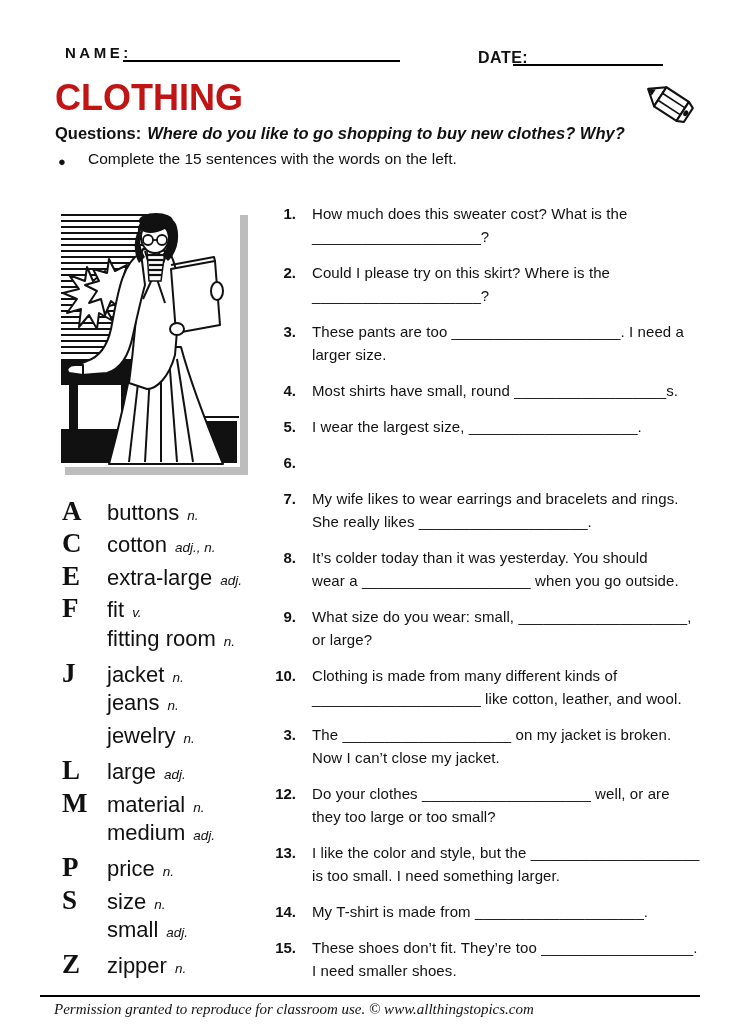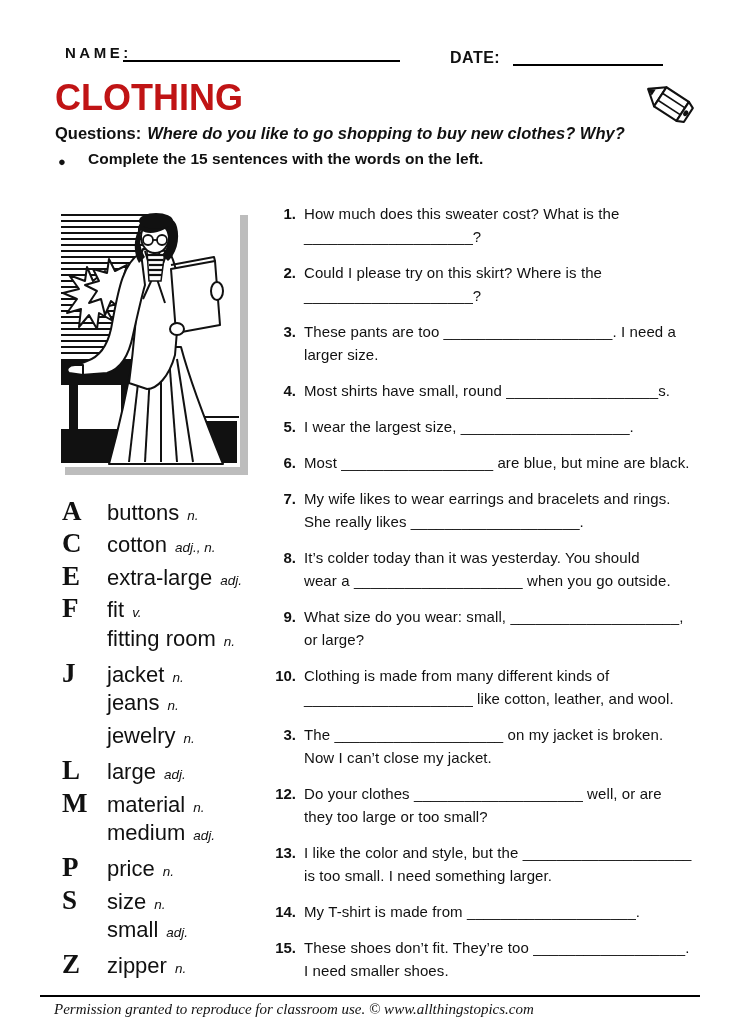--- a/index.html
+++ b/index.html
@@ -4,47 +4,47 @@
 <style>
   * { margin:0; padding:0; box-sizing:border-box; }
   html,body { background:#fff; }
   .page {
     position:relative; width:741px; height:1024px; background:#ffffff;
     font-family:"Liberation Sans", sans-serif; color:#111; overflow:hidden;
   }
   
   .name-label { position:absolute; top:44px; left:57px; font-size:15px; font-weight:bold; letter-spacing:3.5px;margin-left:8px; }
   .name-line  { position:absolute; top:42px; left:123px; width:277px; height:20px; border-bottom:2px solid #000; }
-  .date-label { position:absolute; top:49px; left:450px; font-size:16px; font-weight:bold; letter-spacing:0.5px; }
+  .date-label { position:absolute; top:49px; left:478px; font-size:16px; font-weight:bold; letter-spacing:0.5px; }
   .date-line  { position:absolute; top:46px; left:513px; width:150px; height:20px; border-bottom:2px solid #000; }
   .page-title { position:absolute; top:77px; left:55px; font-size:36px; font-weight:bold; letter-spacing:0px; color:var(--title-red,#C01415); }
   .pencil-icon{ position:absolute; top:76px; left:636px; width:64px; height:52px; }
   .questions-row { position:absolute; top:124px; left:55px; width:620px; font-size:16.5px; }
   .questions-label { font-weight:bold; }
   .questions-text { font-style:italic; font-weight:bold; margin-left:6px;text-align:center; }
   .instruction-row { position:absolute; top:150px; left:58px; width:620px; }
   .bullet-icon { position:absolute; left:0; top:5px; font-size:13px; line-height:13px; }
-  .instruction-text { display:inline-block; margin-left:30px; font-size:15.5px; font-weight:bold; }
+  .instruction-text { display:inline-block; margin-left:30px; font-size:15.5px; font-weight:normal; }
   
   .illustration {
     position:absolute; top:207px; left:57px; width:183px; height:260px;
     background:#fff; box-shadow:8px 8px 0 #bdbdbd;
   }
   .illustration svg { width:100%; height:100%; display:block; }
   
   .word-list { position:absolute; top:496px; left:62px; width:200px; }
   .word-row { display:flex; align-items:baseline; height:32.4px; }
   .word-letter { width:45px; font-family:"Liberation Serif", serif; font-weight:bold; font-size:27px; line-height:30px; }
   .word-text { font-size:22px; }
   .word-pos { font-size:13.5px; font-style:italic; margin-left:8px; }
   
   .sentences { position:absolute; top:202px; left:270px; width:445px; }
   .sentence { display:flex; margin-bottom:13px; }
   .sentence-num { width:26px; text-align:right; font-weight:bold; font-size:15px; line-height:23px; flex:none; }
-  .sentence-body { margin-left:8px; }
+  .sentence-body { margin-left:16px; }
   .sentence-line { font-size:15px; line-height:23px; white-space:nowrap; letter-spacing:0.1px; }
   
   .footer-rule { position:absolute; top:995px; left:40px; width:660px; border-top:2px solid #000; }
   .footer-text { position:absolute; top:1001px; left:54px; font-size:15px; font-style:italic;font-family:Liberation Serif, serif; }
 </style>
 </head>
 <body>
 
 <div class="page">
 
@@ -301,23 +301,20 @@
 
       <div class="sentence">
         <span class="sentence-num">5.</span>
         <span class="sentence-body">
           <div class="sentence-line">I wear the largest size, ____________________.</div>
         </span>
       </div>
 
       <div class="sentence">
         <span class="sentence-num">6.</span>
-        <span class="sentence-body">
-          <div class="sentence-line">Most __________________ are blue, but mine are black.</div>
-        </span>
       </div>
 
       <div class="sentence">
         <span class="sentence-num">7.</span>
         <span class="sentence-body">
           <div class="sentence-line">My wife likes to wear earrings and bracelets and rings.</div>
           <div class="sentence-line">She really likes ____________________.</div>
         </span>
       </div>
 

